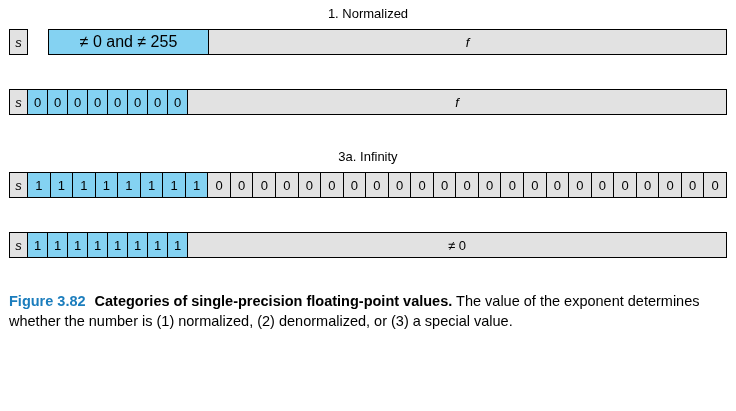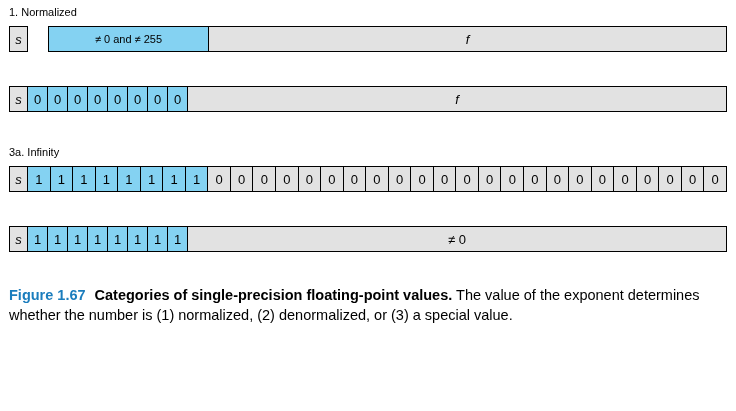--- a/index.html
+++ b/index.html
@@ -5,41 +5,41 @@
   html, body { margin: 0; padding: 0; background: #ffffff; }
   body {
     width: 736px; height: 411px;
     font-family: "Liberation Sans", sans-serif;
     color: #000;
     overflow: hidden;
   }
   .page { padding: 6px 9px 0 9px; }
 
   .section { margin-bottom: 34px; }
-  .diagram-label { font-size: 11px; margin: 0 0 8px 0; }
+  .diagram-label { font-size: 13px; margin: 0 0 8px 0; text-align: center; }
 
   .bitrow { display: flex; width: 718px; height: 26px; }
   .cell {
     box-sizing: border-box;
     border: 1px solid var(--border, #000);
     margin-left: -1px;
     display: flex; align-items: center; justify-content: center;
     font-size: 13px;
     overflow: hidden;
     white-space: nowrap;
   }
   .cell:first-child { margin-left: 0; }
 
   .gray { background: var(--field-fill, #e2e2e2); }
   .blue { background: var(--exp-fill, #84d2f2); }
 
   .s-cell { flex: 0 0 19px; font-style: italic; }
   .bit-cell { flex: 0 0 21px; }
   .bitrow.equal .bit-cell { flex: 1 1 0; }
-  .exp-field { flex: 0 0 161px; font-size: 11px; margin-left: 20px; }
+  .exp-field { flex: 0 0 161px; font-size: 16px; margin-left: 20px; }
   .frac-field { flex: 1 1 auto; }
   .italic { font-style: italic; }
 
   .caption { font-size: 14.5px; line-height: 19.5px; margin: 0; }
   .figure-label { font-weight: bold; color: var(--figure-label, #1b7dbd); margin-right: 9px; }
   .caption-title { font-weight: bold; }
 </style>
 </head>
 <body>
 
@@ -113,14 +113,14 @@
           <div class="cell blue bit-cell">1</div>
           <div class="cell blue bit-cell">1</div>
           <div class="cell blue bit-cell">1</div>
           <div class="cell blue bit-cell">1</div>
           <div class="cell blue bit-cell">1</div>
           <div class="cell gray frac-field">≠ 0</div>
         </div>
       </div>
     </div>
 
-  <p class="caption"><span class="figure-label">Figure 1.67</span><span class="caption-title">Categories of single-precision floating-point values.</span> <span>The value of the exponent determines whether the number is (1) normalized, (2) denormalized, or (3) a special value.</span></p>
+  <p class="caption"><span class="figure-label">Figure 3.82</span><span class="caption-title">Categories of single-precision floating-point values.</span> <span>The value of the exponent determines whether the number is (1) normalized, (2) denormalized, or (3) a special value.</span></p>
 </div>
 
 </body></html>

